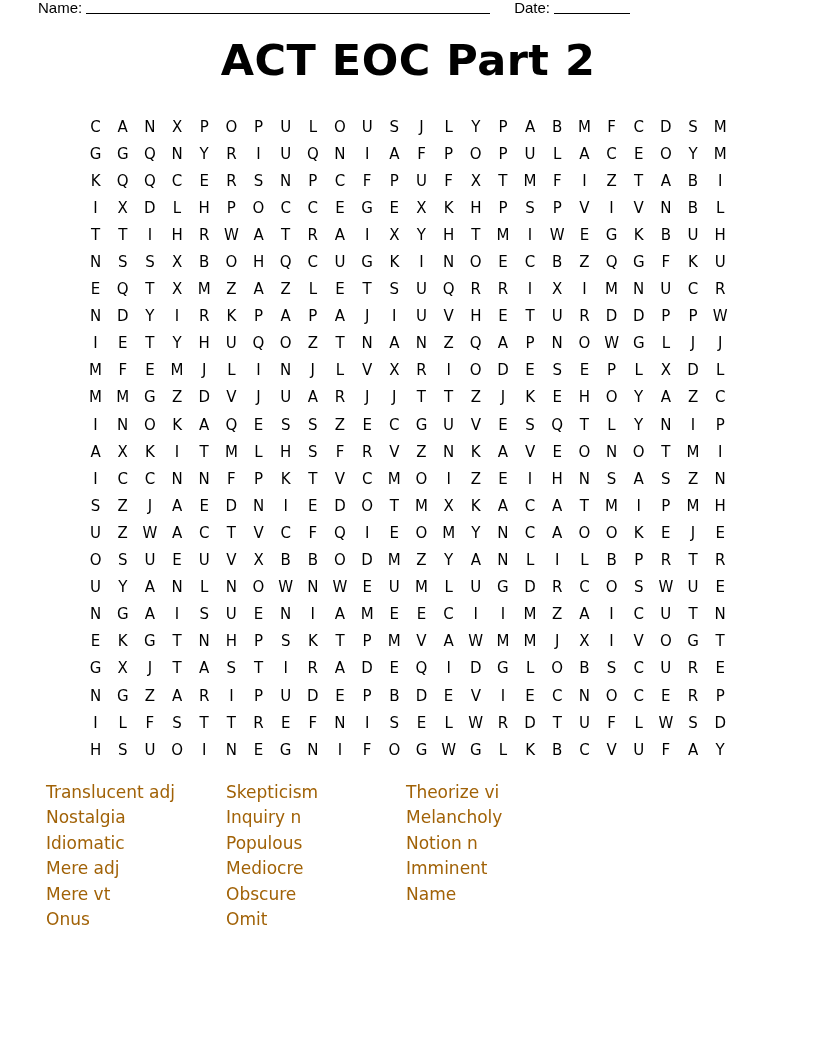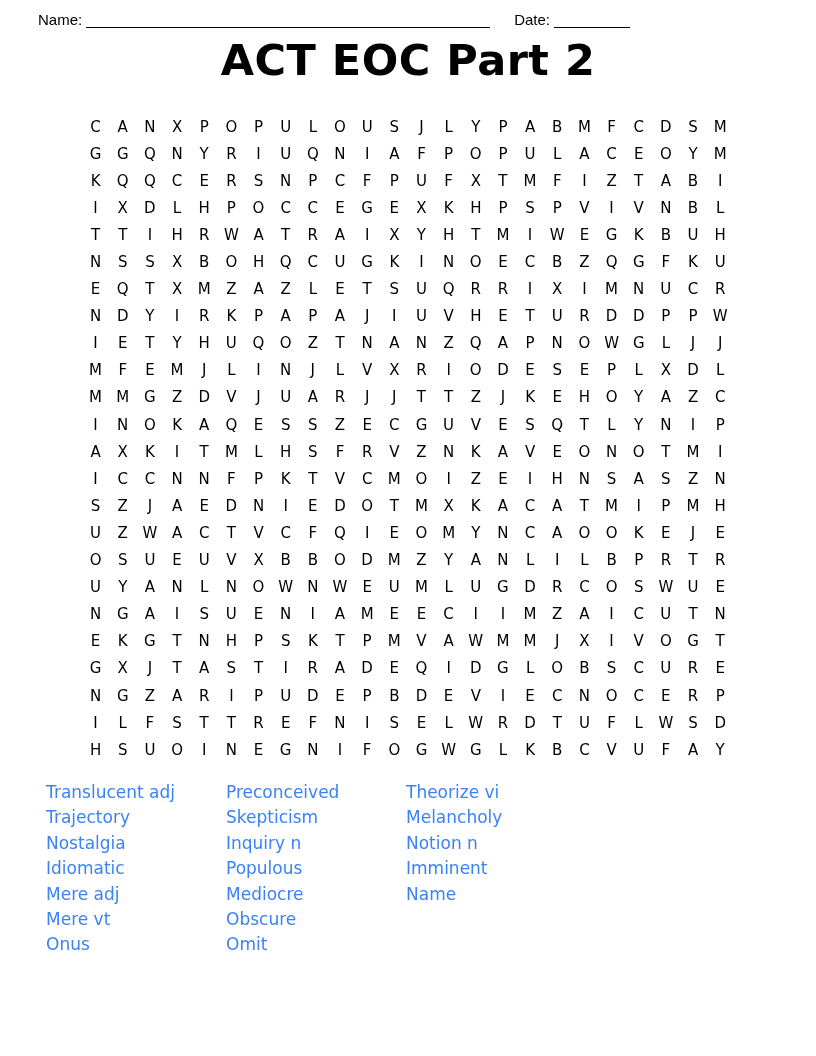--- a/index.html
+++ b/index.html
@@ -17,21 +17,21 @@
   }
 
   
   .header-line {
     position: absolute;
     top: 0px;
     left: 0px;
     width: 732px;
     height: 28px;
     display: flex;
-    align-items: flex-end;
+    align-items: flex-start;
     padding-left: 38px;
     padding-right: 38px;
     box-sizing: border-box;
     border-radius: 11px;
   }
   .field-label {
     font-family: "Liberation Sans", sans-serif;
     font-size: 15px;
     line-height: 16px;
     white-space: nowrap;
@@ -92,21 +92,21 @@
     flex-direction: row;
   }
   .word-col {
     width: 180px;
   }
   .word-item {
     font-family: "DejaVu Sans", sans-serif;
     font-size: 17px;
     line-height: 25.4px;
     white-space: nowrap;
-    color: #3b82f6;
+    color: #a16207;
   }
 </style>
 </head>
 <body>
 
 <div class="header-line">
   <span class="field-label">Name:</span>
   <span class="rule rule-name"></span>
   <span class="spacer-gap"></span>
   <span class="field-label">Date:</span>
@@ -738,29 +738,27 @@
       <span class="cell">U</span>
       <span class="cell">F</span>
       <span class="cell">A</span>
       <span class="cell">Y</span>
     </div>
   </div>
 
 <div class="wordlist" id="word-list">
     <div class="word-col">
       <div class="word-item">Translucent adj</div>
-      <div class="word-item">Trajectory</div>
       <div class="word-item">Nostalgia</div>
       <div class="word-item">Idiomatic</div>
       <div class="word-item">Mere adj</div>
       <div class="word-item">Mere vt</div>
       <div class="word-item">Onus</div>
     </div>
     <div class="word-col">
-      <div class="word-item">Preconceived</div>
       <div class="word-item">Skepticism</div>
       <div class="word-item">Inquiry n</div>
       <div class="word-item">Populous</div>
       <div class="word-item">Mediocre</div>
       <div class="word-item">Obscure</div>
       <div class="word-item">Omit</div>
     </div>
     <div class="word-col">
       <div class="word-item">Theorize vi</div>
       <div class="word-item">Melancholy</div>

